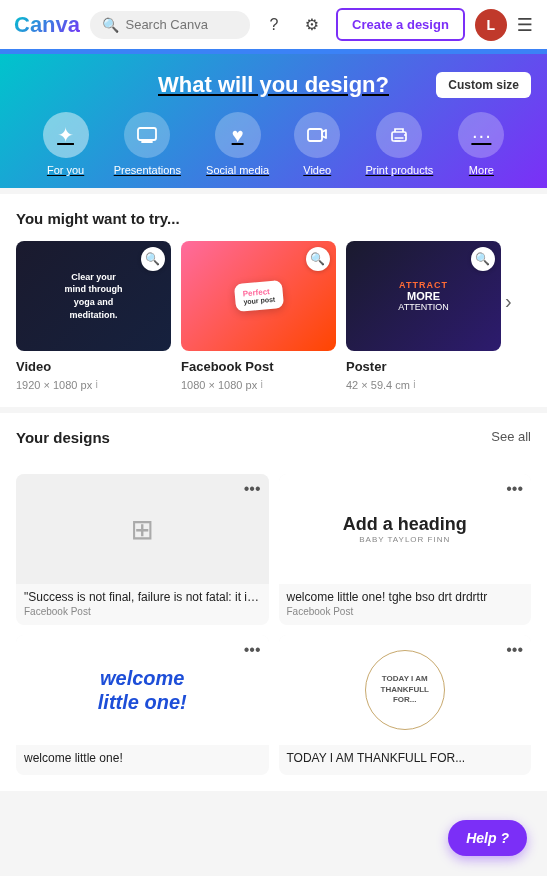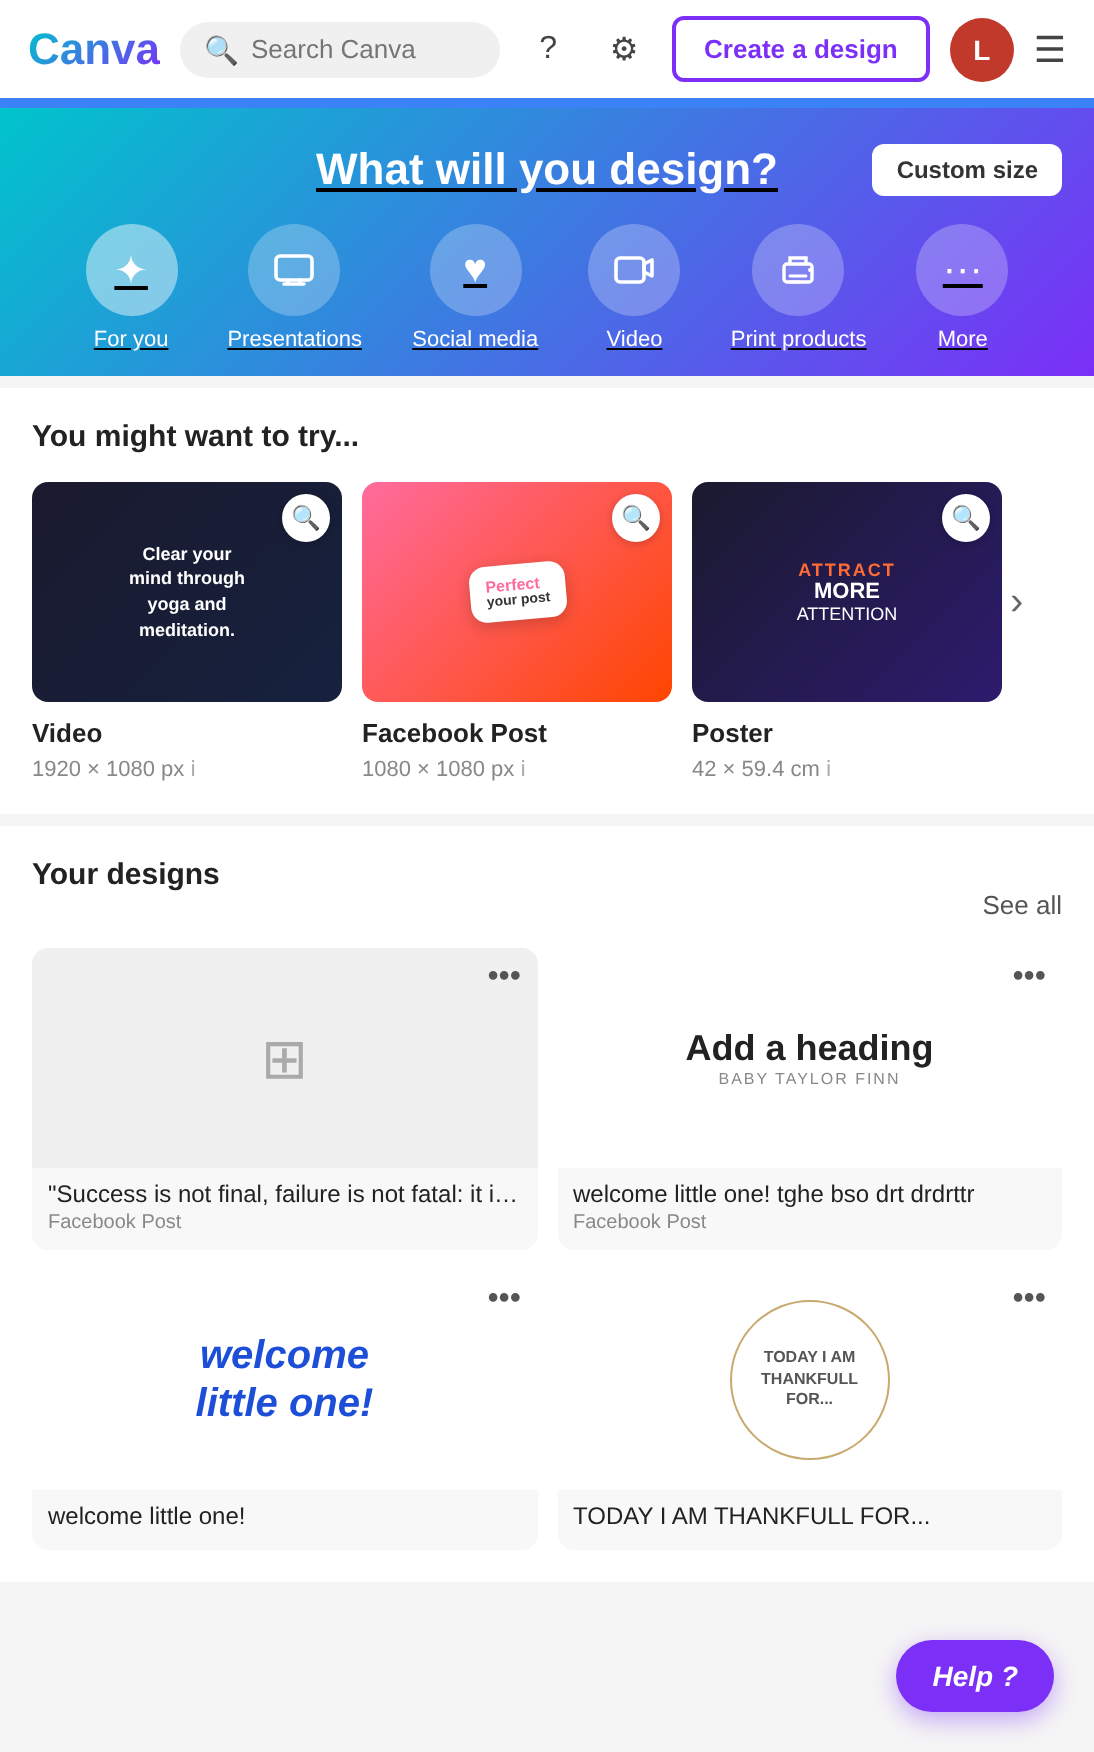--- a/index.html
+++ b/index.html
@@ -38,21 +38,21 @@
     .try-card-sub { font-size: 11px; color: #888; margin-top: 2px; display: flex; align-items: flex-end; gap: 3px; }
     .next-arrow { display: flex; align-items: center; justify-content: center; color: #666; font-size: 20px; cursor: pointer; padding: 0 4px; margin-top: -30px; }
 
     
     .video-img { background: linear-gradient(135deg, #1a1a2e, #16213e); }
     .video-text-overlay { color: #fff; font-size: 9px; font-weight: 600; text-align: center; padding: 6px; line-height: 1.4; }
     .instagram-img { background: linear-gradient(135deg, #ff6b9d, #ff4500); }
     .poster-img { background: linear-gradient(135deg, #1a1a2e, #2d1b6e); }
 
     
-    .designs-header { display: flex; justify-content: space-between; align-items: flex-end; margin-bottom: 14px; }
+    .designs-header { display: flex; justify-content: space-between; align-items: flex-start; margin-bottom: 14px; }
     .see-all { font-size: 13px; color: #555; font-weight: 500; cursor: pointer; }
     .designs-grid { display: grid; grid-template-columns: 1fr 1fr; gap: 10px; }
     .design-card { background: #f8f8f8; border-radius: 8px; overflow: hidden; cursor: pointer; }
     .design-card-img { height: 110px; background: #e8e8e8; position: relative; display: flex; align-items: center; justify-content: center; }
     .design-card-menu { position: absolute; top: 6px; right: 8px; font-size: 16px; color: #555; cursor: pointer; }
     .design-card-label { font-size: 12px; color: #222; font-weight: 500; padding: 6px 8px 2px; white-space: nowrap; overflow: hidden; text-overflow: ellipsis; }
     .design-card-type { font-size: 10px; color: #888; padding: 0 8px 8px; }
 
     
     .quad-icon { font-size: 28px; color: #aaa; }

